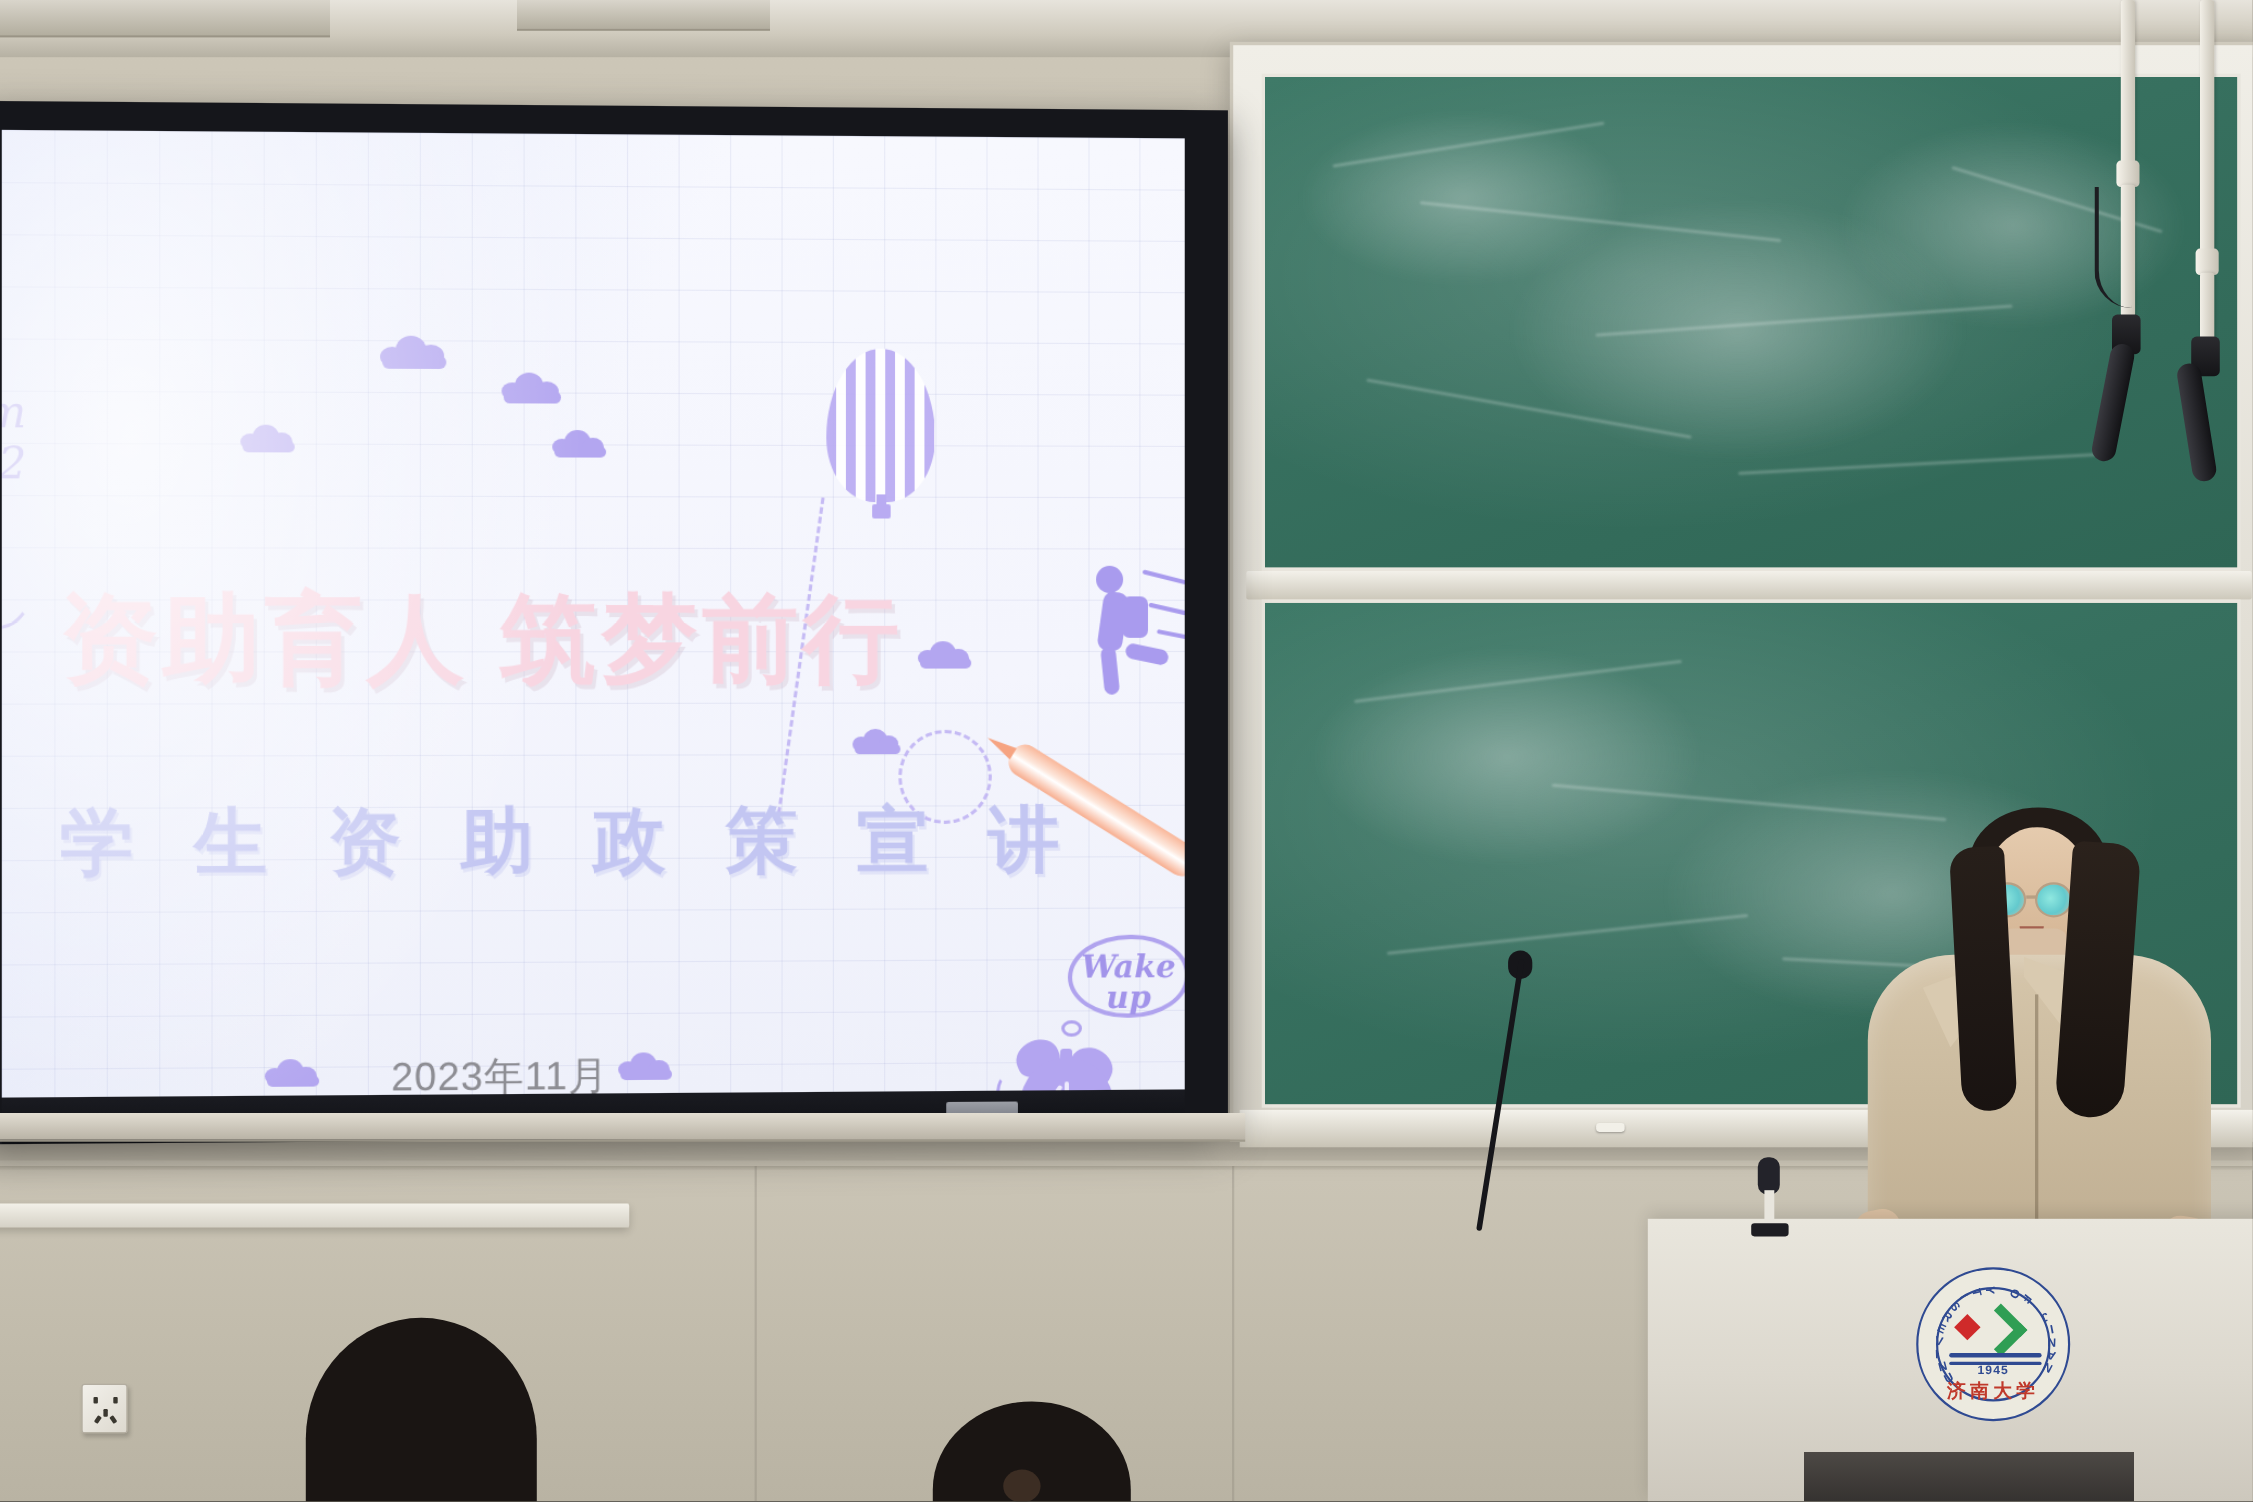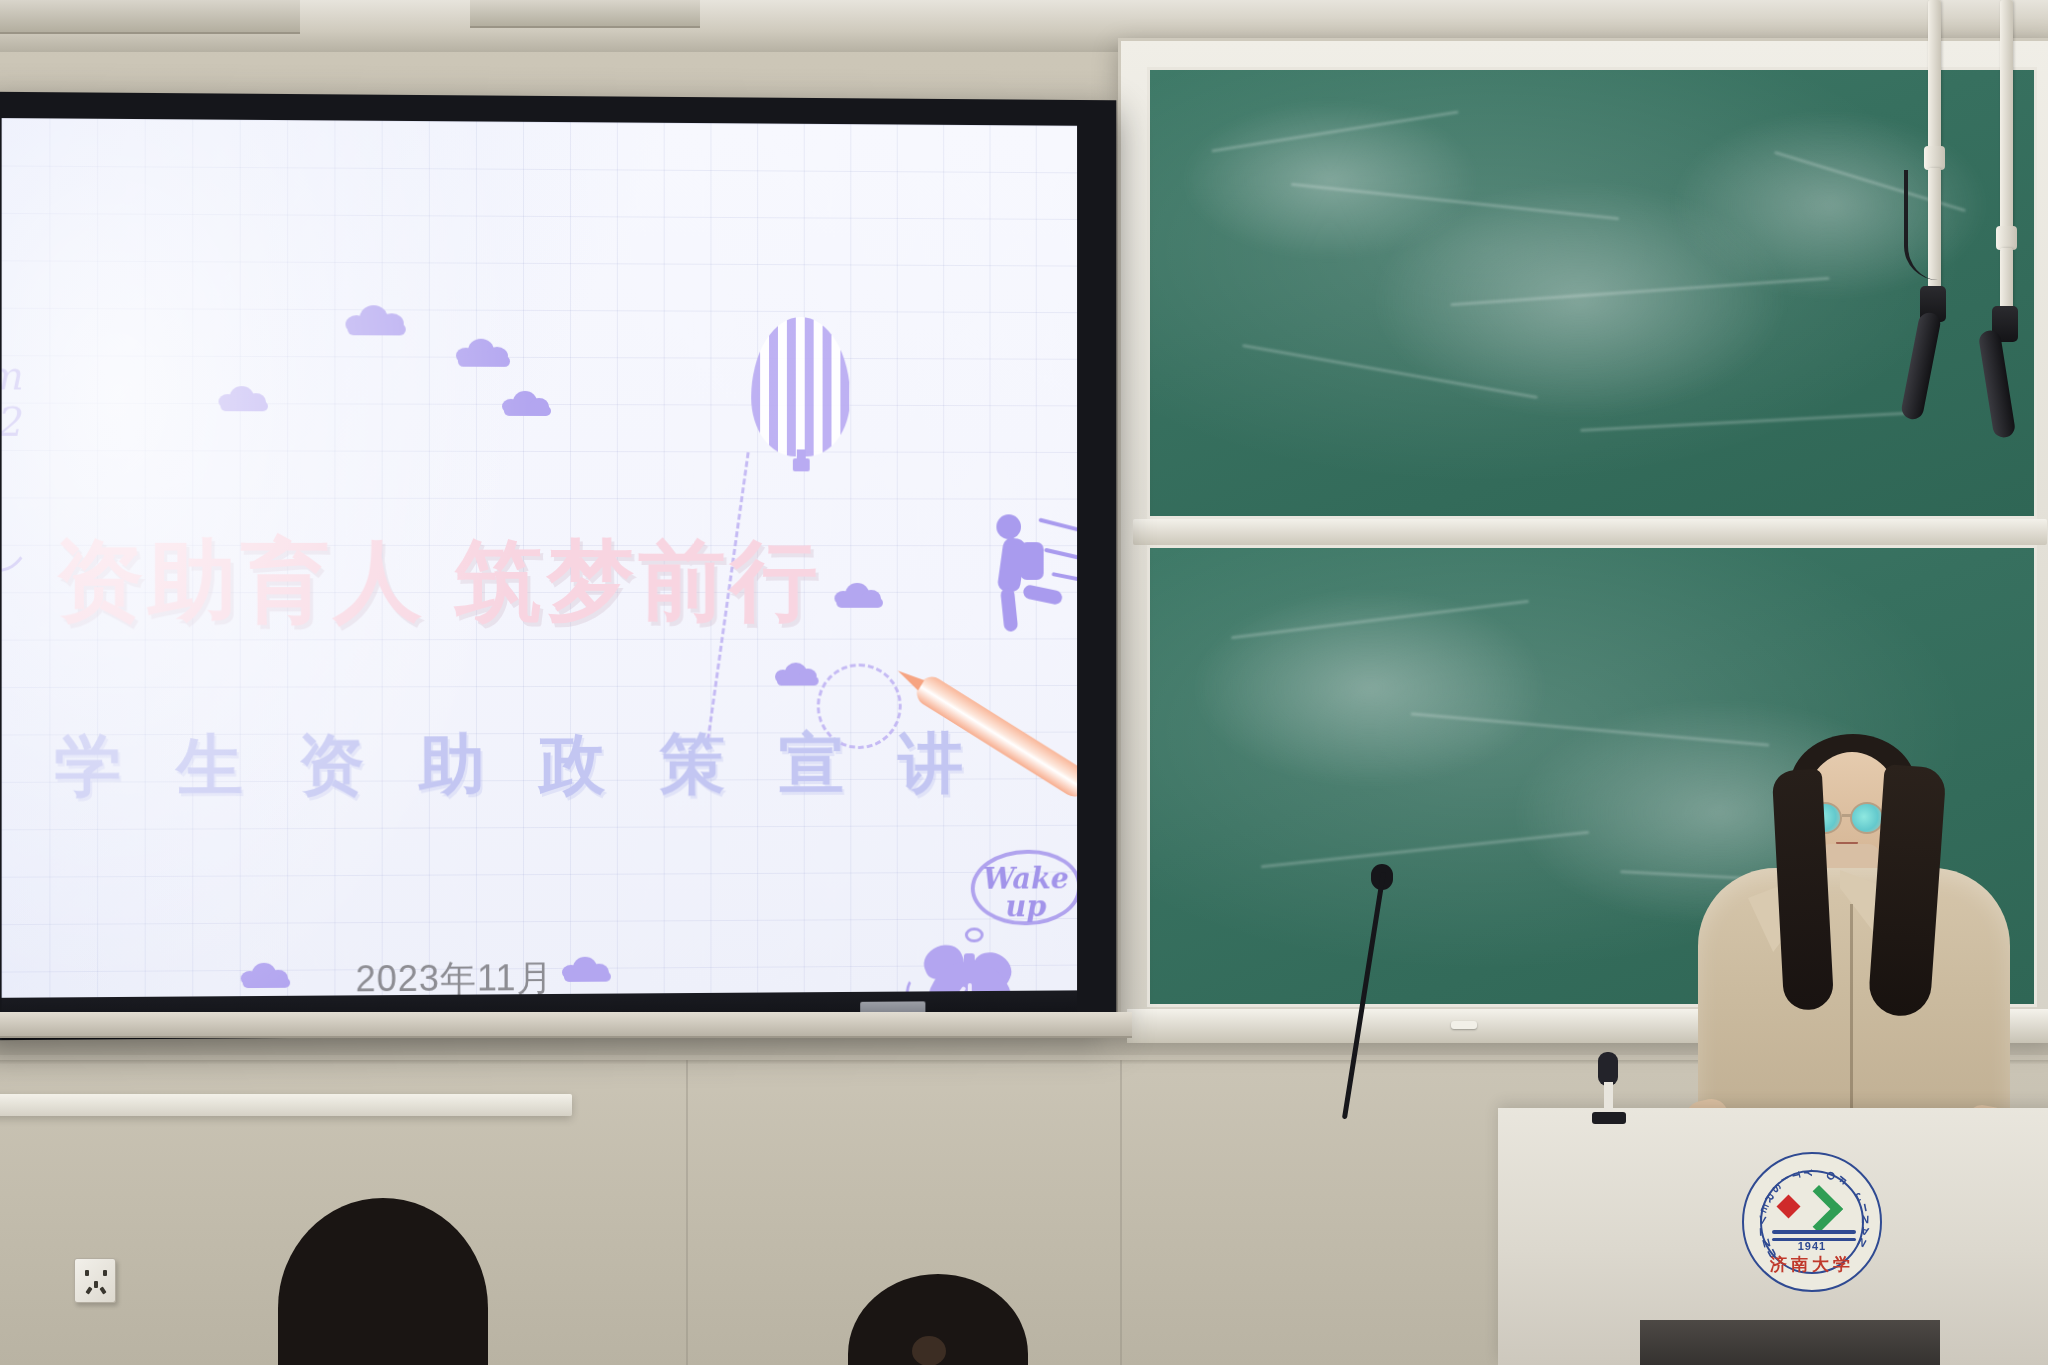--- a/index.html
+++ b/index.html
@@ -624,21 +624,21 @@
         <span style="transform: rotate(13.1111deg) translate(0px, -55px) rotate(90deg);"> </span>
         <span style="transform: rotate(26.2222deg) translate(0px, -55px) rotate(90deg);">O</span>
         <span style="transform: rotate(39.3333deg) translate(0px, -55px) rotate(90deg);">F</span>
         <span style="transform: rotate(52.4444deg) translate(0px, -55px) rotate(90deg);"> </span>
         <span style="transform: rotate(65.5556deg) translate(0px, -55px) rotate(90deg);">J</span>
         <span style="transform: rotate(78.6667deg) translate(0px, -55px) rotate(90deg);">I</span>
         <span style="transform: rotate(91.7778deg) translate(0px, -55px) rotate(90deg);">N</span>
         <span style="transform: rotate(104.889deg) translate(0px, -55px) rotate(90deg);">A</span>
         <span style="transform: rotate(118deg) translate(0px, -55px) rotate(90deg);">N</span>
       </div>
-    <div class="year">1941</div>
+    <div class="year">1945</div>
     <div class="cn">济南大学</div>
   </div>
 
   <div class="stu stu1"></div>
   <div class="stu stu2"></div>
   <div class="stu2-tie"></div>
 
 </div>
 
 </body></html>

